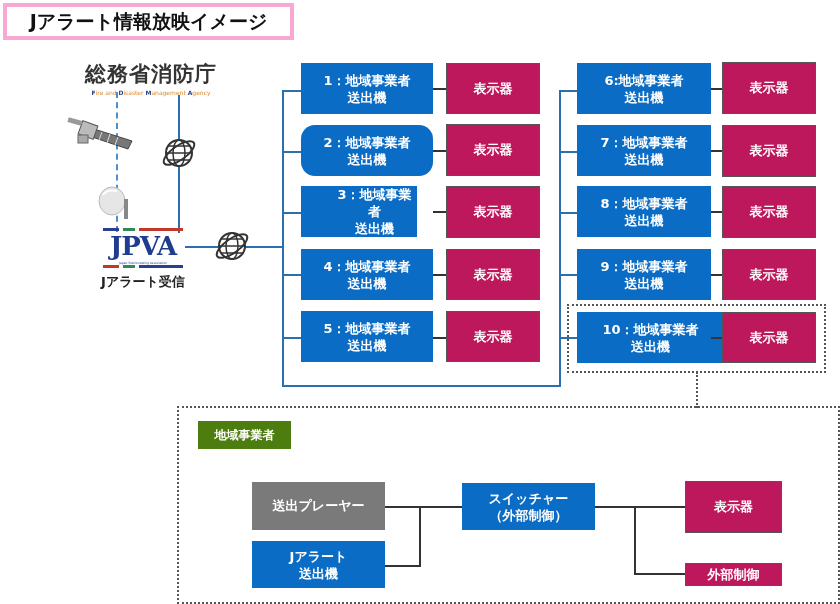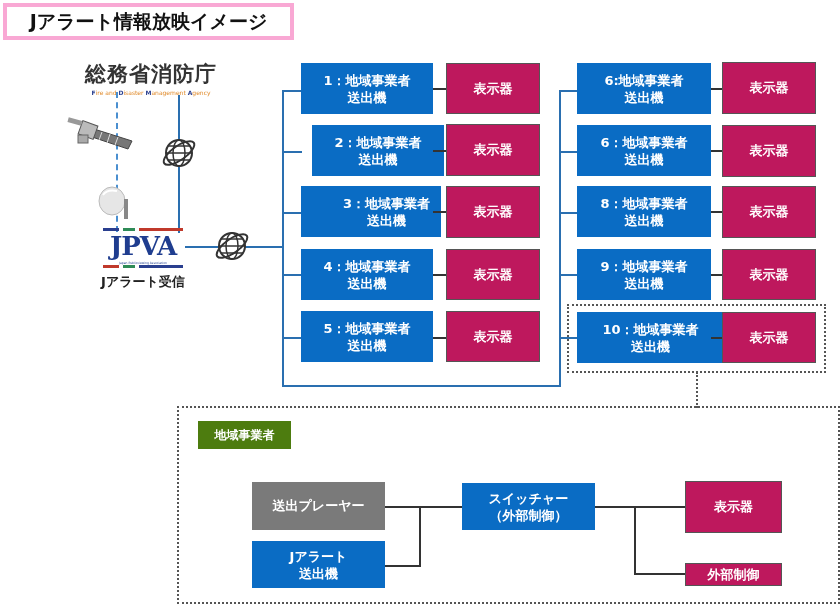--- a/index.html
+++ b/index.html
@@ -112,28 +112,28 @@
 <div class="hline" style="left:559px; top:274px; width:18px;"></div>
 <div class="hline" style="left:559px; top:337px; width:18px;"></div>
 
 <div class="abs tx" style="left:301px; top:63px; width:132px; height:51px;">
     <span>1：地域事業者</span>
     <span>送出機</span>
   </div>
 <div class="kh" style="left:433px; top:88px; width:14px;"></div>
 <div class="abs disp" style="left:446px; top:63px; width:94px; height:51px;">表示器</div>
 
-<div class="abs tx" style="left:312px; top:125px; width:132px; height:51px;">
+<div class="abs tx" style="left:301px; top:125px; width:132px; height:51px;border-radius:14px;">
     <span>2：地域事業者</span>
     <span>送出機</span>
   </div>
 <div class="kh" style="left:433px; top:150px; width:14px;"></div>
 <div class="abs disp" style="left:446px; top:124px; width:94px; height:52px;">表示器</div>
 
-<div class="abs tx" style="left:301px; top:186px; width:140px; height:51px;padding-left:31px;">
+<div class="abs tx" style="left:301px; top:186px; width:116px; height:51px;padding-left:31px;">
     <span>3：地域事業者</span>
     <span>送出機</span>
   </div>
 <div class="kh" style="left:433px; top:211px; width:14px;"></div>
 <div class="abs disp" style="left:446px; top:186px; width:94px; height:52px;">表示器</div>
 
 <div class="abs tx" style="left:301px; top:249px; width:132px; height:51px;">
     <span>4：地域事業者</span>
     <span>送出機</span>
   </div>
@@ -148,21 +148,21 @@
 <div class="abs disp" style="left:446px; top:311px; width:94px; height:51px;">表示器</div>
 
 <div class="abs tx" style="left:577px; top:63px; width:134px; height:51px;">
     <span>6:地域事業者</span>
     <span>送出機</span>
   </div>
 <div class="kh" style="left:711px; top:88px; width:12px;"></div>
 <div class="abs disp" style="left:722px; top:62px; width:94px; height:52px;">表示器</div>
 
 <div class="abs tx" style="left:577px; top:125px; width:134px; height:51px;">
-    <span>6：地域事業者</span>
+    <span>7：地域事業者</span>
     <span>送出機</span>
   </div>
 <div class="kh" style="left:711px; top:150px; width:12px;"></div>
 <div class="abs disp" style="left:722px; top:125px; width:94px; height:52px;">表示器</div>
 
 <div class="abs tx" style="left:577px; top:186px; width:134px; height:51px;">
     <span>8：地域事業者</span>
     <span>送出機</span>
   </div>
 <div class="kh" style="left:711px; top:211px; width:12px;"></div>

